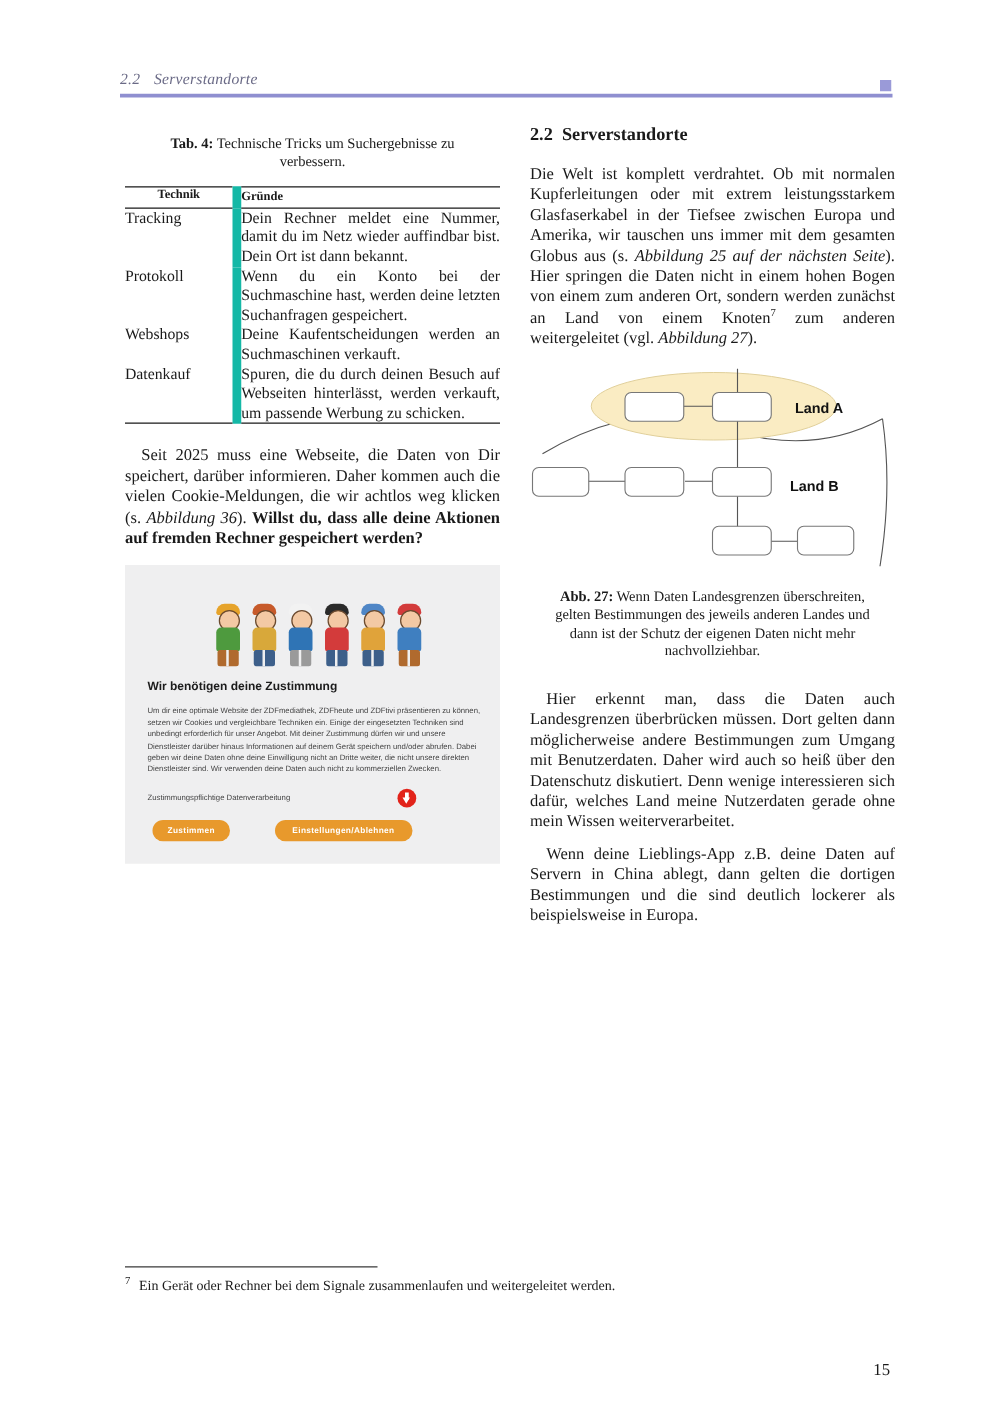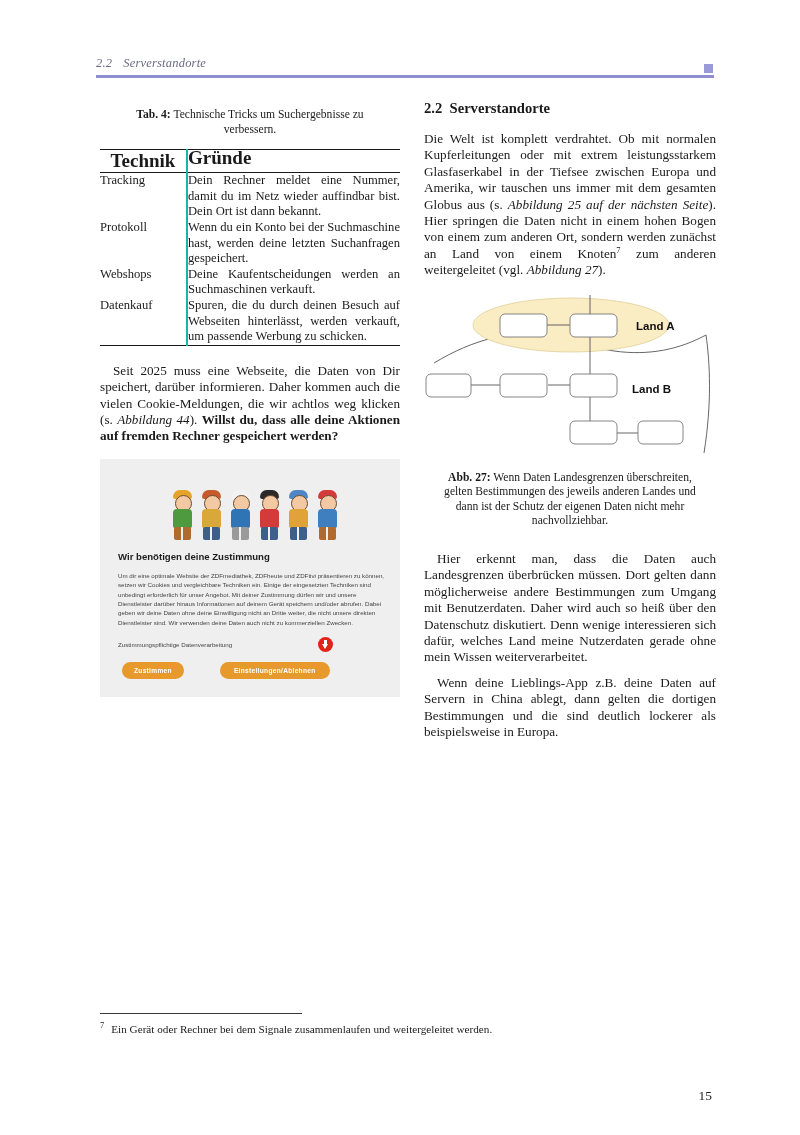--- a/index.html
+++ b/index.html
@@ -30,23 +30,23 @@
   .cap{font-size:11.6px;line-height:14.6px;text-align:center;}
   .cap .lead{font-weight:bold;}
   .tabcap{margin:0 0 12px 0;padding:0 14px;}
 
   
   table.tab{border-collapse:collapse;width:300px;font-size:12.6px;}
   table.tab td,table.tab th{vertical-align:top;padding:0;}
   .rule-top{border-top:1.6px solid #1a1a1a;}
   .rule-mid{border-top:1px solid #1a1a1a;}
   .rule-bot{border-top:1.6px solid #1a1a1a;}
-  .th-cell{font-weight:bold;font-size:19px;padding:4px 0 5px 4px;}
+  .th-cell{font-weight:bold;font-size:10px;padding:4px 0 5px 4px;}
   .c1{width:86px;padding:3px 0 3px 4px;white-space:nowrap;}
-  .c2{padding:3px 2px 3px 10px;text-align:justify;line-height:15.6px;border-left:2px solid #14b8a6;margin-top:36px;}
+  .c2{padding:3px 2px 3px 10px;text-align:justify;line-height:15.6px;border-left:7px solid #14b8a6;margin-top:36px;}
   .tabspace td{height:5px;}
 
   
   .shot{width:300px;background:#efeff0;margin-top:14px;padding:0;position:relative;}
   .shot-inner{padding:14px 9px 14px 18px;}
   .kids{height:62px;display:flex;align-items:flex-end;justify-content:center;gap:2px;margin:6px 0 10px 0;}
   .kid{position:relative;width:27px;height:54px;}
   .kid .head{position:absolute;left:6px;top:8px;width:15px;height:15px;border-radius:50%;background:#f3c9a4;border:1px solid #6b4a2e;}
   .kid .hat{position:absolute;left:4px;top:3px;width:19px;height:9px;border-radius:9px 9px 3px 3px;}
   .kid .body{position:absolute;left:4px;top:22px;width:19px;height:19px;border-radius:4px 4px 2px 2px;}
@@ -124,21 +124,21 @@
         <td class="c1">Datenkauf</td>
         <td class="c2">Spuren, die du durch deinen Besuch auf Webseiten hinterlässt, werden verkauft, um passende Werbung zu schicken.</td>
       </tr>
       <tr class="rule-bot tabspace">
             <td></td>
             <td></td>
           </tr>
     </tbody>
       </table>
 
-    <p class="body indent" style="margin-top:12px"><span>Seit 2025 muss eine Webseite, die Daten von Dir speichert, darüber informieren. Daher kommen auch die vielen Cookie-Meldungen, die wir achtlos weg klicken (s. </span><span class="it">Abbildung 44</span><span>). </span><span class="bd">Willst du, dass alle deine Aktionen auf fremden Rechner gespeichert werden?</span></p>
+    <p class="body indent" style="margin-top:12px"><span>Seit 2025 muss eine Webseite, die Daten von Dir speichert, darüber informieren. Daher kommen auch die vielen Cookie-Meldungen, die wir achtlos weg klicken (s. </span><span class="it">Abbildung 36</span><span>). </span><span class="bd">Willst du, dass alle deine Aktionen auf fremden Rechner gespeichert werden?</span></p>
 
     <div class="shot">
       <div class="shot-inner">
         <div class="kids">
           <div class="kid">
               <div class="hat" style="background:#e6a32a"></div>
               <div class="head"></div>
               <div class="body" style="background:#4e9a3e"></div>
               <div class="legs" style="background:#b06a2e"></div>
             </div>

